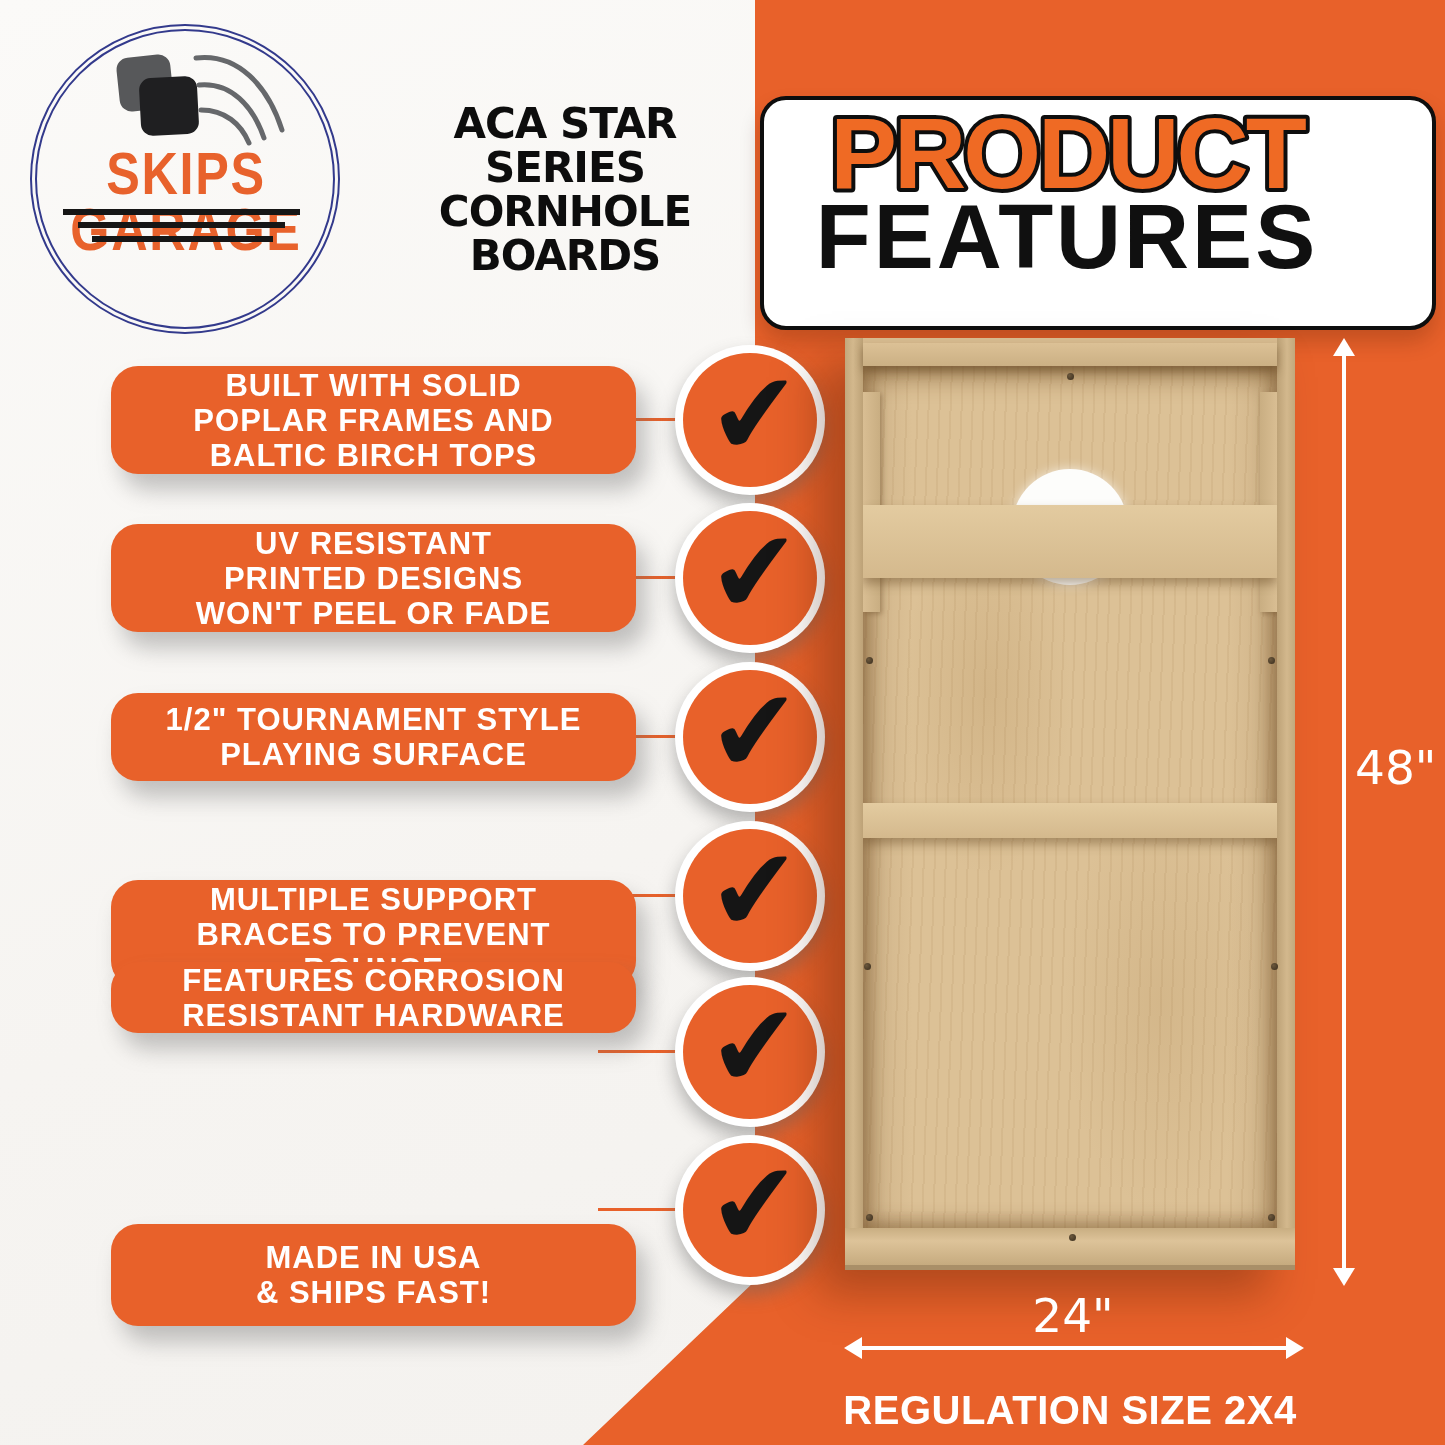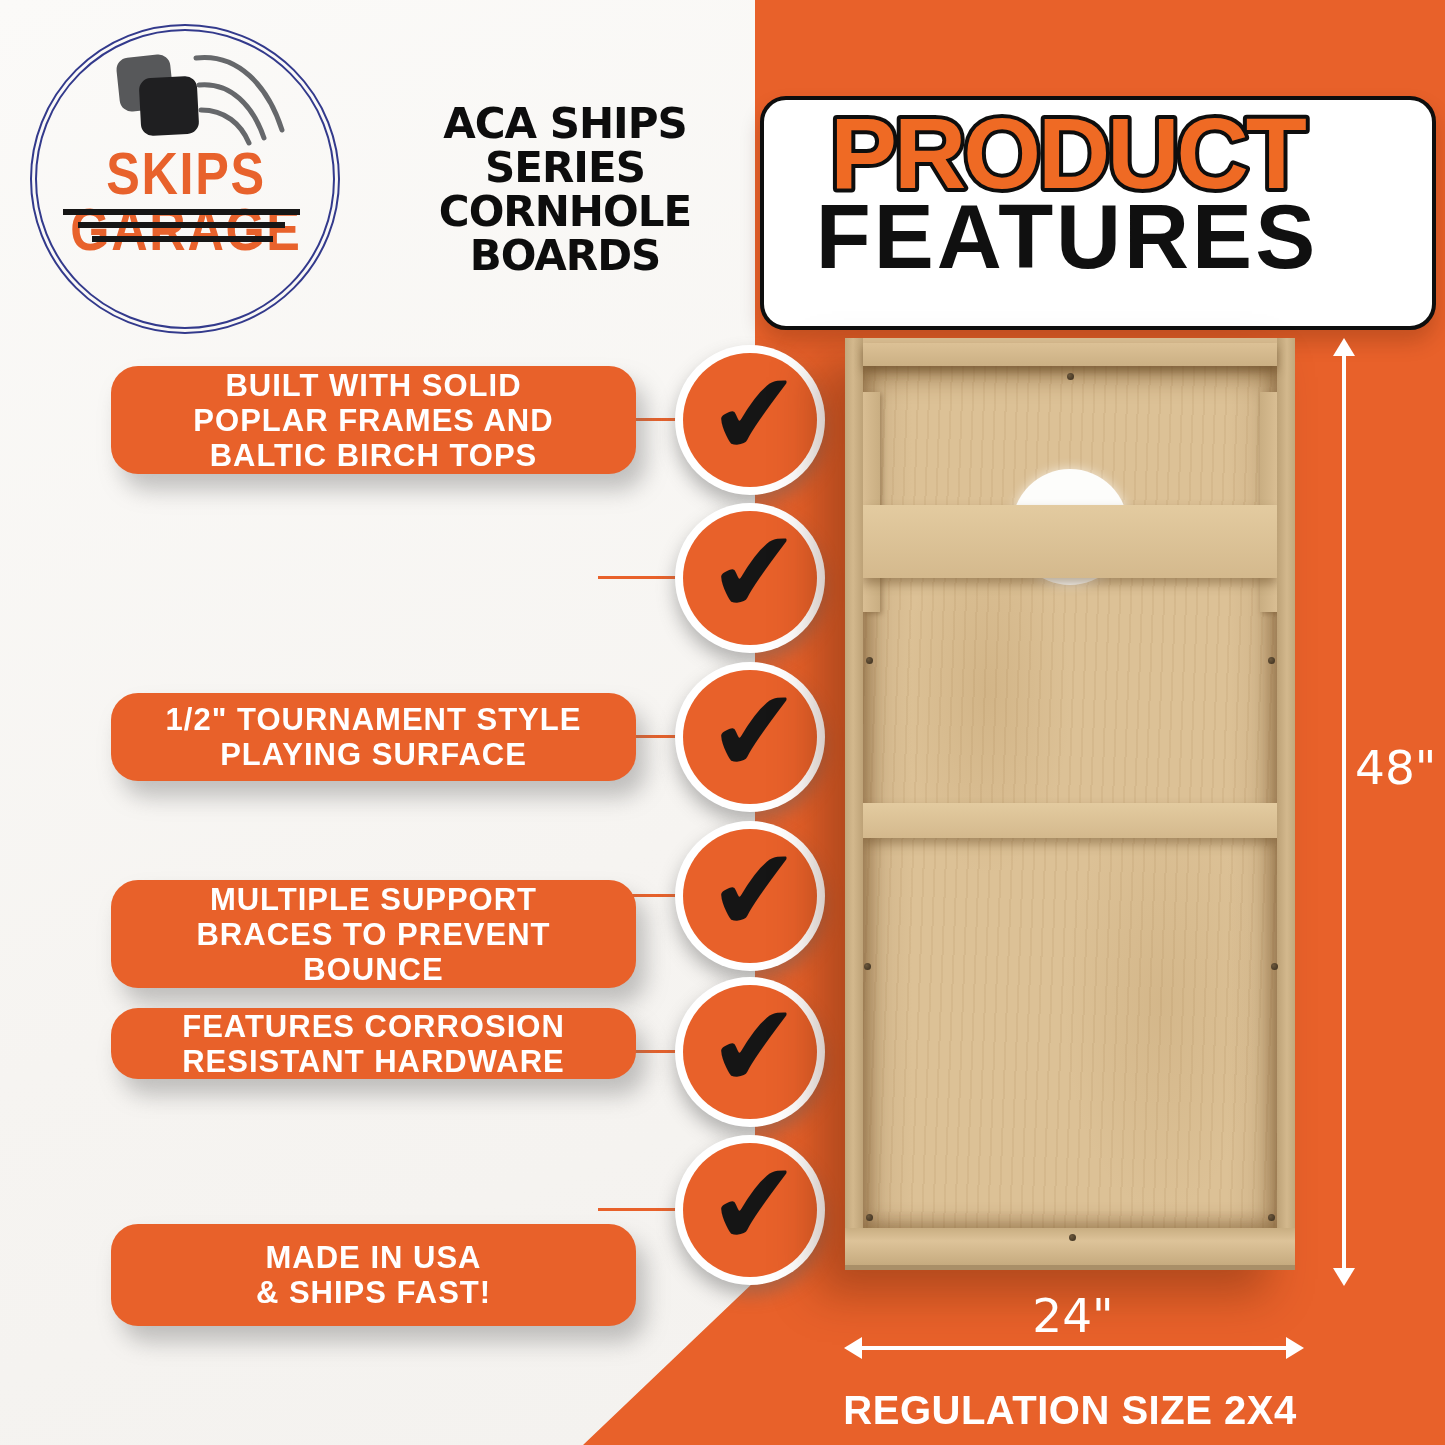--- a/index.html
+++ b/index.html
@@ -139,21 +139,21 @@
       <path d="M 196 58 C 238 53, 268 86, 282 130" fill="none" stroke="#66686B" stroke-width="5" stroke-linecap="round"></path>
       <path d="M 199 85 C 231 82, 253 106, 264 138" fill="none" stroke="#66686B" stroke-width="5" stroke-linecap="round"></path>
       <path d="M 201 110 C 225 110, 241 124, 249 143" fill="none" stroke="#66686B" stroke-width="5" stroke-linecap="round"></path>
     </svg>
     <div class="logo-word">SKIPS GARAGE</div>
     <div class="logo-line l1"></div>
     <div class="logo-line l2"></div>
     <div class="logo-line l3"></div>
   </div>
 
-  <div class="subtitle ml">ACA SHIPS
+  <div class="subtitle ml">ACA STAR
 SERIES
 CORNHOLE
 BOARDS</div>
 
   <div class="header-box">
     <svg width="670" height="180" viewBox="0 0 670 180">
       <text class="hdr-t1" x="303" y="88" text-anchor="middle" font-size="100" fill="#EF6A24" stroke="#0e0e0e" stroke-width="8" stroke-linejoin="round" paint-order="stroke">PRODUCT</text>
       <text class="hdr-t2" x="303" y="168" text-anchor="middle" font-size="90" fill="#101010">FEATURES</text>
     </svg>
   </div>
@@ -161,26 +161,29 @@
   <div class="connector" style="top:418px"></div>
   <div class="connector" style="top:576px"></div>
   <div class="connector" style="top:735px"></div>
   <div class="connector" style="top:894px"></div>
   <div class="connector" style="top:1050px"></div>
   <div class="connector" style="top:1208px"></div>
 
   <div class="bubble ml" style="top:366px;height:108px">BUILT WITH SOLID
 POPLAR FRAMES AND
 BALTIC BIRCH TOPS</div>
+  <div class="bubble ml" style="top:524px;height:108px">UV RESISTANT
+PRINTED DESIGNS
+WON'T PEEL OR FADE</div>
   <div class="bubble ml" style="top:693px;height:88px">1/2" TOURNAMENT STYLE
 PLAYING SURFACE</div>
   <div class="bubble ml" style="top:880px;height:108px">MULTIPLE SUPPORT
 BRACES TO PREVENT
 BOUNCE</div>
-  <div class="bubble ml" style="top:1008px;height:71px">FEATURES CORROSION
+  <div class="bubble ml" style="top:962px;height:71px">FEATURES CORROSION
 RESISTANT HARDWARE</div>
   <div class="bubble ml" style="top:1224px;height:102px">MADE IN USA
 &amp; SHIPS FAST!</div>
 
   <div class="check" style="top:345px">
     <span class="check-inner">
         <span class="check-glyph">✔</span>
       </span>
     </div>
   <div class="check" style="top:503px">

